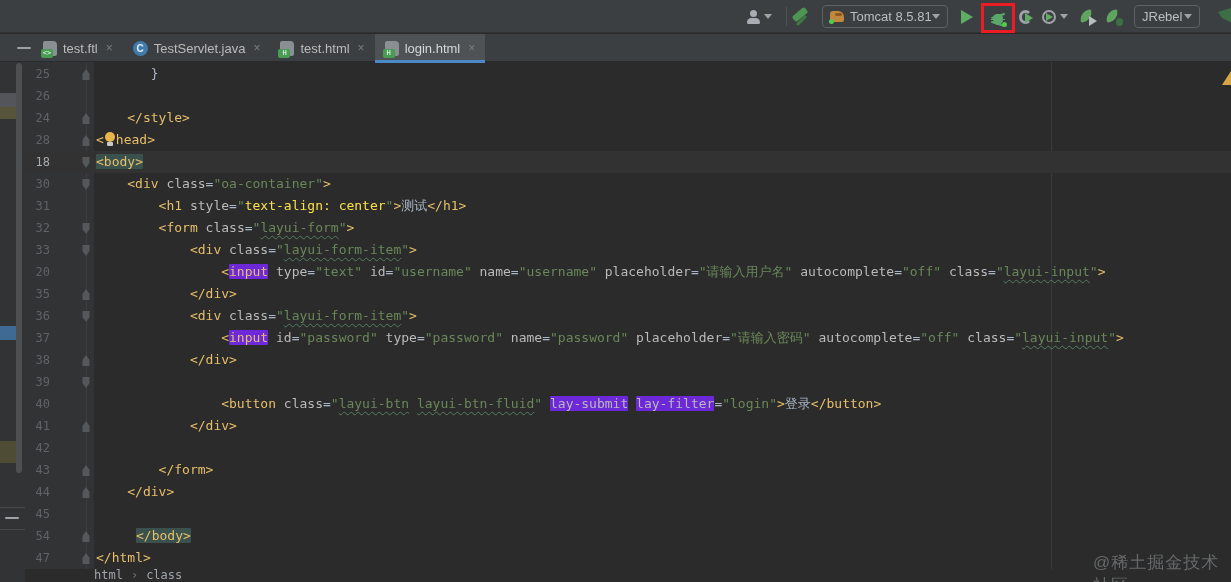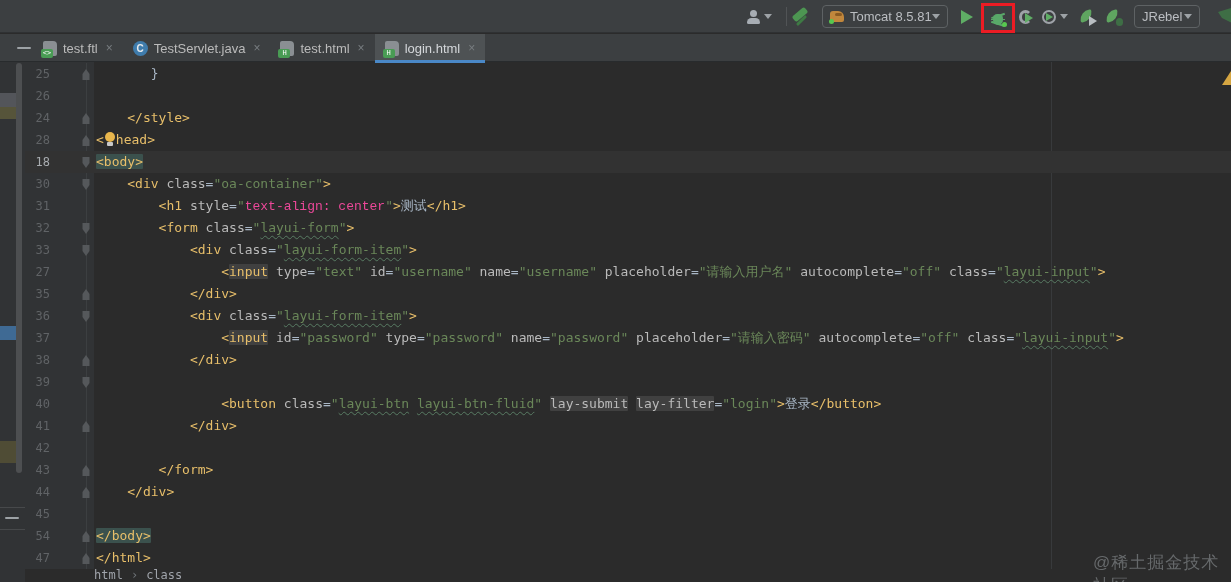--- a/index.html
+++ b/index.html
@@ -71,22 +71,22 @@
   .row.caret { background:linear-gradient(to right, transparent 25px, #323232 25px); }
   .lnum { position:absolute; left:28px; width:22px; top:0; height:22px; line-height:22px; text-align:right;
     color:#606366; font-family:"DejaVu Sans Mono", monospace; font-size:12px; }
   .row.caret .lnum { color:#a8acb0; }
   .fold { position:absolute; left:81px; top:6px; width:10px; height:11px; background:#55585b; }
   .fold.down { clip-path:polygon(15% 0, 85% 0, 85% 55%, 50% 100%, 15% 55%); }
   .fold.up { clip-path:polygon(50% 0, 85% 45%, 85% 100%, 15% 100%, 15% 45%); }
   .code { position:absolute; left:96px; top:0; height:22px; line-height:22px; white-space:pre;
     font-family:"DejaVu Sans Mono", monospace; font-size:13px; }
   .seg.tag { color:#e8bf6a; } .seg.attr { color:#bababa; } .seg.op { color:#a9b7c6; }
-  .seg.val { color:#6a8759; } .seg.css { color:#ec4899;font-family:Liberation Mono, monospace; } .seg.plain { color:#a9b7c6; }
-  .seg.bg-olive { background:#404040; border-radius:1px; }
+  .seg.val { color:#6a8759; } .seg.css { color:#fde047; } .seg.plain { color:#a9b7c6; }
+  .seg.bg-olive { background:#6d28d9; border-radius:1px; }
   .seg.bg-teal { background:#3b514d; border-radius:1px; }
   .seg.sq { text-decoration:underline; text-decoration-style:wavy; text-decoration-color:#587b63;
     text-decoration-thickness:1px; text-underline-offset:3px; }
   .bulb { display:inline-block; position:relative; width:12px; height:14px; vertical-align:-2px; }
   .bulb:before { content:""; position:absolute; left:1px; top:0; width:10px; height:10px; border-radius:50%; background:#e9b64c; }
   .bulb:after { content:""; position:absolute; left:3px; bottom:0; width:6px; height:4px; background:#c9c9c9; border-radius:1px; }
   
   #breadcrumb { position:absolute; left:94px; top:568px; height:14px; display:flex; gap:8px; align-items:center;
     font-size:12px; color:#a0a4ab; font-family:"DejaVu Sans Mono", monospace; }
   .bc-sep { color:#6f7478; }
@@ -250,21 +250,21 @@
           <span class="lnum">32</span>
           <span class="fold down"></span>
           <span class="code" style="padding-left: 8ch;"><span class="seg tag">&lt;form </span><span class="seg attr">class</span><span class="seg op">=</span><span class="seg val">"</span><span class="seg val sq">layui-form</span><span class="seg val">"</span><span class="seg tag">&gt;</span></span>
         </div>
         <div class="row" style="top: 177px;">
           <span class="lnum">33</span>
           <span class="fold down"></span>
           <span class="code" style="padding-left: 12ch;"><span class="seg tag">&lt;div </span><span class="seg attr">class</span><span class="seg op">=</span><span class="seg val">"</span><span class="seg val sq">layui-form-item</span><span class="seg val">"</span><span class="seg tag">&gt;</span></span>
         </div>
         <div class="row" style="top: 199px;">
-          <span class="lnum">27</span>
+          <span class="lnum">20</span>
           <span class="code" style="padding-left: 16ch;"><span class="seg tag">&lt;</span><span class="seg tag bg-olive">input</span><span class="seg plain"> </span><span class="seg attr">type</span><span class="seg op">=</span><span class="seg val">"text"</span><span class="seg plain"> </span><span class="seg attr">id</span><span class="seg op">=</span><span class="seg val">"username"</span><span class="seg plain"> </span><span class="seg attr">name</span><span class="seg op">=</span><span class="seg val">"username"</span><span class="seg plain"> </span><span class="seg attr">placeholder</span><span class="seg op">=</span><span class="seg val">"请输入用户名"</span><span class="seg plain"> </span><span class="seg attr">autocomplete</span><span class="seg op">=</span><span class="seg val">"off"</span><span class="seg plain"> </span><span class="seg attr">class</span><span class="seg op">=</span><span class="seg val">"</span><span class="seg val sq">layui-input</span><span class="seg val">"</span><span class="seg tag">&gt;</span></span>
         </div>
         <div class="row" style="top: 221px;">
           <span class="lnum">35</span>
           <span class="fold up"></span>
           <span class="code" style="padding-left: 12ch;"><span class="seg tag">&lt;/div&gt;</span></span>
         </div>
         <div class="row" style="top: 243px;">
           <span class="lnum">36</span>
           <span class="fold down"></span>
@@ -306,21 +306,21 @@
           <span class="fold up"></span>
           <span class="code" style="padding-left: 4ch;"><span class="seg tag">&lt;/div&gt;</span></span>
         </div>
         <div class="row" style="top: 441px;">
           <span class="lnum">45</span>
           <span class="code" style="padding-left: 0ch;"></span>
         </div>
         <div class="row" style="top: 463px;">
           <span class="lnum">54</span>
           <span class="fold up"></span>
-          <span class="code" style="padding-left: 0ch;"><span class="seg tag bg-teal">&lt;/body&gt;</span></span>
+          <span class="code" style="padding-left: 0ch; margin-left: 40px;"><span class="seg tag bg-teal">&lt;/body&gt;</span></span>
         </div>
         <div class="row" style="top: 485px;">
           <span class="lnum">47</span>
           <span class="fold up"></span>
           <span class="code" style="padding-left: 0ch;"><span class="seg tag">&lt;/html&gt;</span></span>
         </div>
       </div>
   </div>
 
   <div id="breadcrumb">

